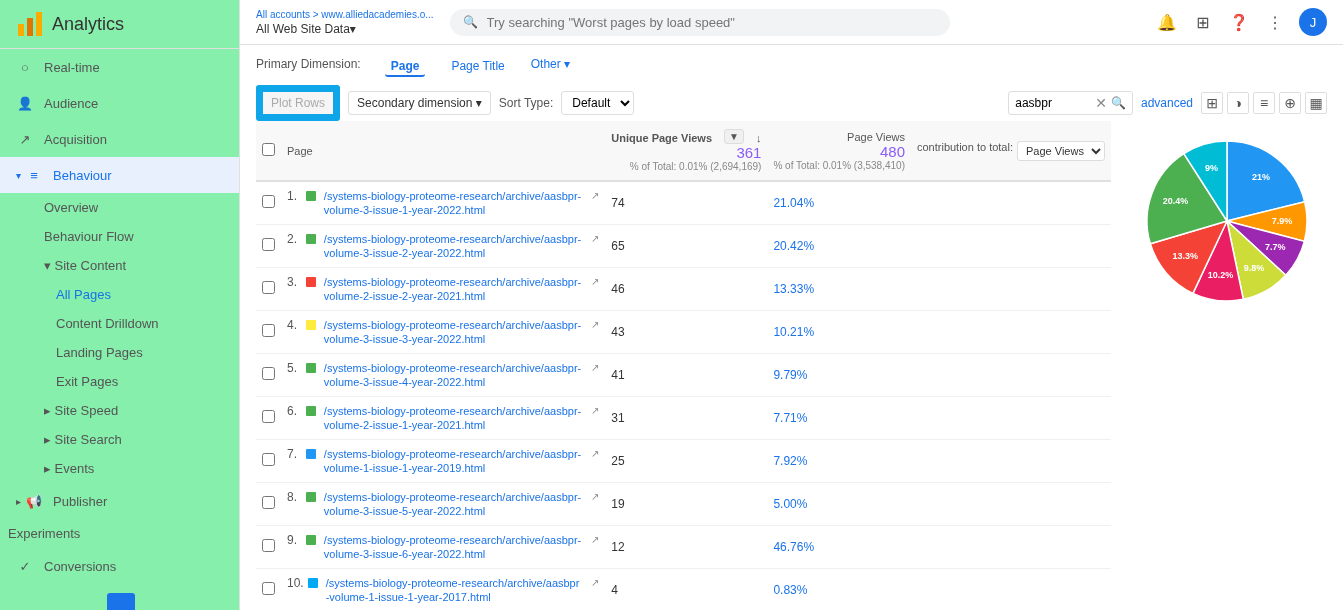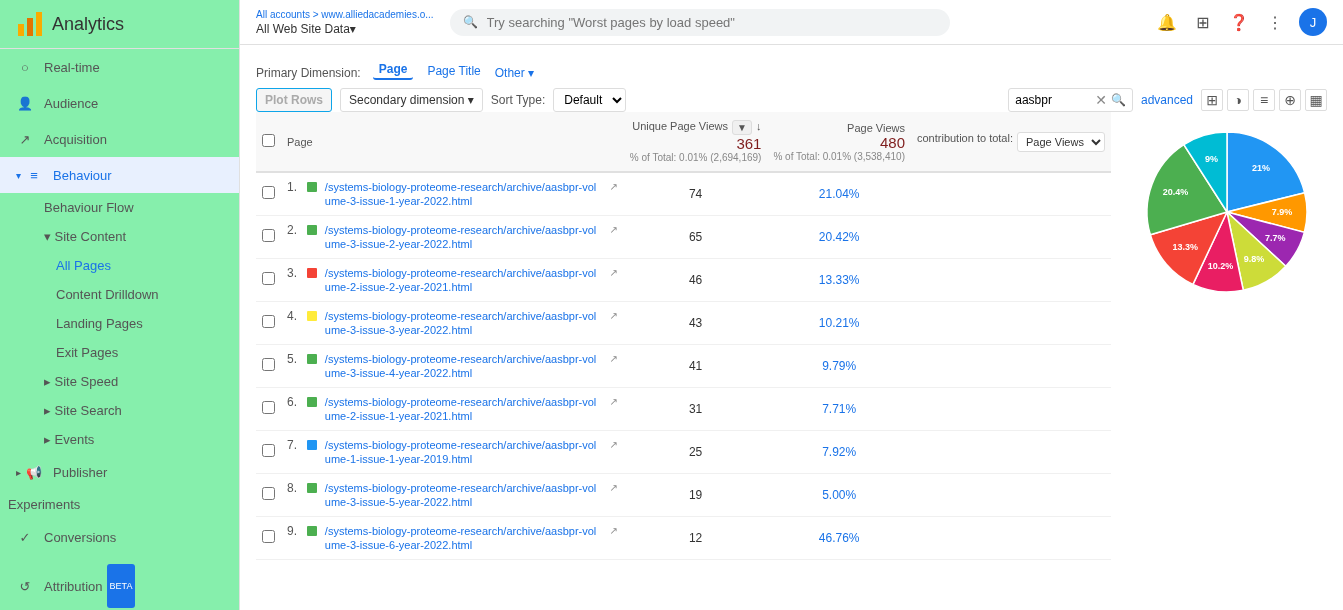--- a/index.html
+++ b/index.html
@@ -29,22 +29,22 @@
     .topbar-search input { border: none; background: transparent; font-size: 13px; color: #555; outline: none; flex: 1; }
     .topbar-icons { display: flex; align-items: center; gap: 12px; margin-left: auto; }
     .topbar-icon { width: 24px; height: 24px; border-radius: 50%; display: flex; align-items: center; justify-content: center; cursor: pointer; color: #555; font-size: 16px; }
     .topbar-avatar { width: 28px; height: 28px; border-radius: 50%; background: #1a73e8; color: white; display: flex; align-items: center; justify-content: center; font-size: 13px; font-weight: 500; cursor: pointer; }
 
     
     .content { flex: 1; overflow-y: auto; padding: 12px 16px; }
     .dim-label { font-size: 12px; color: #555; margin-right: 4px; }
     .dim-btn { font-size: 12px; color: #1a73e8; cursor: pointer; padding: 2px 6px; border-radius: 3px; }
     .dim-btn.active { font-weight: 600; border-bottom: 2px solid #1a73e8; }
-    .dim-other { font-size: 12px; color: #1a73e8; cursor: pointer; display: flex; align-items: center; margin-top: 9px; }
-    .plot-rows-btn { font-size: 12px; color: #aaa; border: 1px solid #0ea5e9; border-radius: 3px; padding: 4px 8px; background: #f5f5f5; cursor: not-allowed; font-weight: bold; }
+    .dim-other { font-size: 12px; color: #1a73e8; cursor: pointer; display: flex; align-items: center; }
+    .plot-rows-btn { font-size: 12px; color: #aaa; border: 7px solid #0ea5e9; border-radius: 3px; padding: 4px 8px; background: #f5f5f5; cursor: not-allowed; }
     .secondary-dim-btn { font-size: 12px; color: #333; border: 1px solid #ddd; border-radius: 3px; padding: 4px 8px; background: #fff; cursor: pointer; display: flex; align-items: center; gap: 4px; }
     .sort-label { font-size: 12px; color: #555; }
     .sort-select { font-size: 12px; border: 1px solid #ddd; border-radius: 3px; padding: 3px 6px; background: #fff; }
 
     
     .search-box { display: flex; align-items: center; border: 1px solid #ddd; border-radius: 3px; padding: 3px 6px; }
     .search-box input { border: none; outline: none; font-size: 12px; width: 80px; }
     .search-box-clear { cursor: pointer; color: #888; margin-right: 4px; font-size: 14px; }
     .search-box-icon { cursor: pointer; color: #1a73e8; }
     .advanced-link { font-size: 12px; color: #1a73e8; cursor: pointer; }
@@ -53,44 +53,44 @@
     .view-icons { display: flex; gap: 4px; }
     .view-icon { width: 22px; height: 22px; display: flex; align-items: center; justify-content: center; cursor: pointer; color: #555; border: 1px solid #ddd; border-radius: 2px; font-size: 14px; }
 
     
     .table-container { display: flex; gap: 16px; }
     .table-main { flex: 1; overflow-x: auto; }
     table { width: 100%; border-collapse: collapse; font-size: 12px; }
     th { background: #f8f8f8; padding: 8px 6px; text-align: left; border-bottom: 2px solid #e0e0e0; white-space: nowrap; font-weight: 500; color: #555; font-size: 11px; }
     th.right { text-align: right; }
     td { padding: 7px 6px; border-bottom: 1px solid #f0f0f0; vertical-align: middle; }
-    td.right { text-align: center; }
+    td.right { text-align: left; }
     .checkbox-col { width: 24px; }
     .num-col { width: 24px; color: #555; }
     .page-link { color: #1a73e8; text-decoration: none; font-size: 11px; word-break: break-all; }
     .color-dot { width: 10px; height: 10px; border-radius: 1px; display: inline-block; margin-right: 4px; flex-shrink: 0; }
     .page-cell { display: flex; align-items: flex-start; gap: 4px; }
     .ext-link-icon { color: #888; font-size: 10px; margin-left: 4px; cursor: pointer; flex-shrink: 0; margin-top: 1px; }
-    .metric-total { font-size: 15px; font-weight: 500; color: #7f1d1d; }
+    .metric-total { font-size: 15px; font-weight: 500; color: #8b5cf6; }
     .metric-pct { font-size: 10px; color: #888; }
-    .unique-header { display: flex; align-items: flex-start; gap: 4px; }
+    .unique-header { display: flex; align-items: flex-end; gap: 12px; font-weight: bold; }
     .sort-arrow { color: #555; cursor: pointer; }
     .pct-value { color: #1a73e8; }
     .contribution-header { display: flex; align-items: flex-start; gap: 4px; font-size: 11px; }
     .contribution-select { font-size: 11px; border: 1px solid #ddd; border-radius: 3px; padding: 2px 4px; background: #fff; color: #333; }
 
     
     .pie-container { width: 200px; flex-shrink: 0; }
 
     
     .topbar-sub { display: flex; flex-direction: column; }
     .topbar-sub .breadcrumb-line { font-size: 10px; color: #1a73e8; margin-bottom: 2px; }
     .topbar-sub .property-line { font-size: 12px; font-weight: 500; color: #333; display: flex; align-items: center; }
 
-    .toolbar-row1 { display: flex; align-items: flex-end; gap: 8px; margin-bottom: 8px; }
+    .toolbar-row1 { display: flex; align-items: flex-start; gap: 20px; margin-bottom: 8px; }
     .toolbar-row2 { display: flex; align-items: center; gap: 8px; }
   </style>
 </head>
 <body>
 
 <div class="sidebar">
   <div class="sidebar-header">
     <svg class="sidebar-logo" viewBox="0 0 28 28">
       <rect x="2" y="14" width="6" height="12" fill="#f9ab00"></rect>
       <rect x="11" y="8" width="6" height="18" fill="#e37400"></rect>
@@ -108,20 +108,23 @@
       <span>Audience</span>
     </div>
     <div class="sidebar-item">
       <span class="nav-icon">↗</span>
       <span>Acquisition</span>
     </div>
     <div class="sidebar-item active">
       <span class="arrow">▾</span>
       <span class="nav-icon">≡</span>
       <span>Behaviour</span>
+    </div>
+    <div class="sidebar-sub-item">
+      <span>Overview</span>
     </div>
     <div class="sidebar-sub-item">
       <span>Behaviour Flow</span>
     </div>
     <div class="sidebar-sub-item" style="display:flex;align-items:center;">
       <span class="arrow" style="margin-right:4px;">▾</span>
       <span>Site Content</span>
     </div>
     <div class="sidebar-sub-sub-item active">
       <span>All Pages</span>
@@ -394,20 +397,36 @@
         <span>
           <a class="page-link" href="#">/systems-biology-proteome-research/archive/aasbpr-volume-3-issue-6-year-2022.html</a>
         </span>
         <span class="ext-link-icon">↗</span>
       </div>
     </td>
     <td class="right">12</td>
     <td class="right pct-value">46.76%</td>
     <td class="right"></td>
   </tr>
+              <tr>
+    <td class="checkbox-col"><input type="checkbox" style=""></td>
+    <td>
+      <div class="page-cell">
+        <span class="num-col">10.</span>
+        <span class="color-dot" style="background:#03a9f4;margin-top:2px;"></span>
+        <span>
+          <a class="page-link" href="#">/systems-biology-proteome-research/archive/aasbpr-volume-1-issue-1-year-2017.html</a>
+        </span>
+        <span class="ext-link-icon">↗</span>
+      </div>
+    </td>
+    <td class="right">4</td>
+    <td class="right pct-value">0.83%</td>
+    <td class="right"></td>
+  </tr>
             </tbody>
         </table>
       </div>
       <div class="pie-container">
         <svg width="200" height="200" viewBox="-100 -100 200 200" id="pie-svg">
             <path d="M 0 0 L 4.898587196589413e-15 -80 A 80 80 0 0 1 77.66835130560737 -19.173607002042093 Z" fill="#2196f3" stroke="white" stroke-width="1.5"></path>
             <text x="33.91163506258054" y="-43.301281821469885" text-anchor="middle" dominant-baseline="middle" font-size="9" fill="white" font-weight="bold">21%</text>
             <path d="M 0 0 L 77.66835130560737 -19.173607002042093 A 80 80 0 0 1 77.35534521498494 20.39976878963354 Z" fill="#ff9800" stroke="white" stroke-width="1.5"></path>
             <text x="54.9982796702667" y="0.43500955291690363" text-anchor="middle" dominant-baseline="middle" font-size="9" fill="white" font-weight="bold">7.9%</text>
             <path d="M 0 0 L 77.35534521498494 20.39976878963354 A 80 80 0 0 1 58.80375105872457 54.24130217300787 Z" fill="#9c27b0" stroke="white" stroke-width="1.5"></path>

